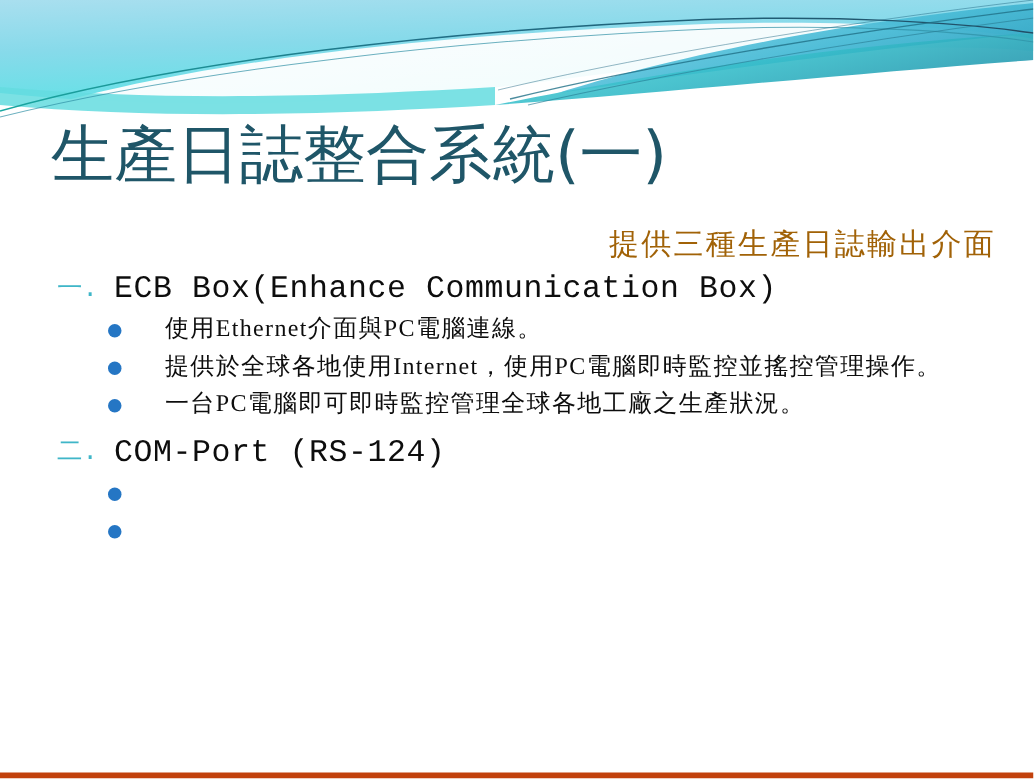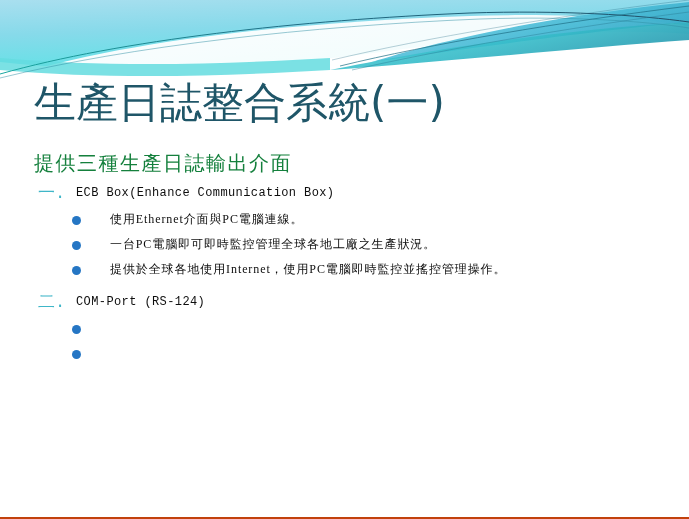--- a/index.html
+++ b/index.html
@@ -11,21 +11,21 @@
     font-family: "Liberation Serif", "DejaVu Serif", serif;
   }
 
   #slide {
     position: relative;
     width: 689px;
     height: 519px;
     background: #ffffff;
     overflow: hidden;
     box-sizing: border-box;
-    border-bottom: 2px solid #c2410c;
+    border-bottom: 4px solid #c2410c;
   }
 
   
   #wave-decoration {
     position: absolute;
     left: 0;
     top: 0;
     width: 689px;
     height: 80px;
     pointer-events: none;
@@ -55,23 +55,24 @@
     position: absolute;
     left: 34px;
     top: 148px;
     width: 630px;
   }
 
   .lead-line {
     font-family: "Liberation Serif", "DejaVu Serif", serif;
     font-size: 20px;
     line-height: 30px;
-    color: #15803d;
+    color: #a16207;
     letter-spacing: 1.5px;
     margin: 0 0 2px 0;
+    text-align: right;
   }
 
   .num-item {
     position: relative;
     padding-left: 42px;
     margin-top: 3px;
     margin-bottom: 1px;
     min-height: 24px;
   }
   .num-marker {
@@ -79,21 +80,21 @@
     left: 4px;
     top: 0;
     width: 30px;
     color: #3fb6c8;
     font-family: "Liberation Mono", "DejaVu Sans Mono", monospace;
     font-size: 17px;
     line-height: 25px;
   }
   .num-text {
     font-family: "Liberation Mono", "DejaVu Sans Mono", monospace;
-    font-size: 12px;
+    font-size: 21px;
     line-height: 25px;
     color: #0d0d0d;
     letter-spacing: 0.4px;
     white-space: nowrap;
   }
 
   .sub-list {
     margin: 0;
     padding: 0;
     list-style: none;
@@ -108,21 +109,21 @@
     position: absolute;
     left: 38px;
     top: 9px;
     width: 9px;
     height: 9px;
     border-radius: 50%;
     background: #2576c4;
   }
   .sub-text {
     font-family: "Liberation Serif", "DejaVu Serif", serif;
-    font-size: 12px;
+    font-size: 16px;
     line-height: 25px;
     color: #0d0d0d;
     letter-spacing: 0.9px;
     white-space: nowrap;
   }
 
   .group-gap { height: 5px; }
 </style>
 </head>
 <body>
@@ -189,25 +190,25 @@
       <span class="num-marker">一.</span>
       <span class="num-text">ECB Box(Enhance Communication Box)</span>
     </div>
     <ul class="sub-list">
       <li class="sub-item">
         <span class="sub-bullet"></span>
         <span class="sub-text">使用Ethernet介面與PC電腦連線。</span>
       </li>
       <li class="sub-item">
         <span class="sub-bullet"></span>
+        <span class="sub-text">提供於全球各地使用Internet，使用PC電腦即時監控並搖控管理操作。</span>
+      </li>
+      <li class="sub-item">
+        <span class="sub-bullet"></span>
         <span class="sub-text">一台PC電腦即可即時監控管理全球各地工廠之生產狀況。</span>
-      </li>
-      <li class="sub-item">
-        <span class="sub-bullet"></span>
-        <span class="sub-text">提供於全球各地使用Internet，使用PC電腦即時監控並搖控管理操作。</span>
       </li>
     </ul>
 
     <div class="group-gap"></div>
 
     <div class="num-item">
       <span class="num-marker">二.</span>
       <span class="num-text">COM-Port (RS-124)</span>
     </div>
     <ul class="sub-list">

